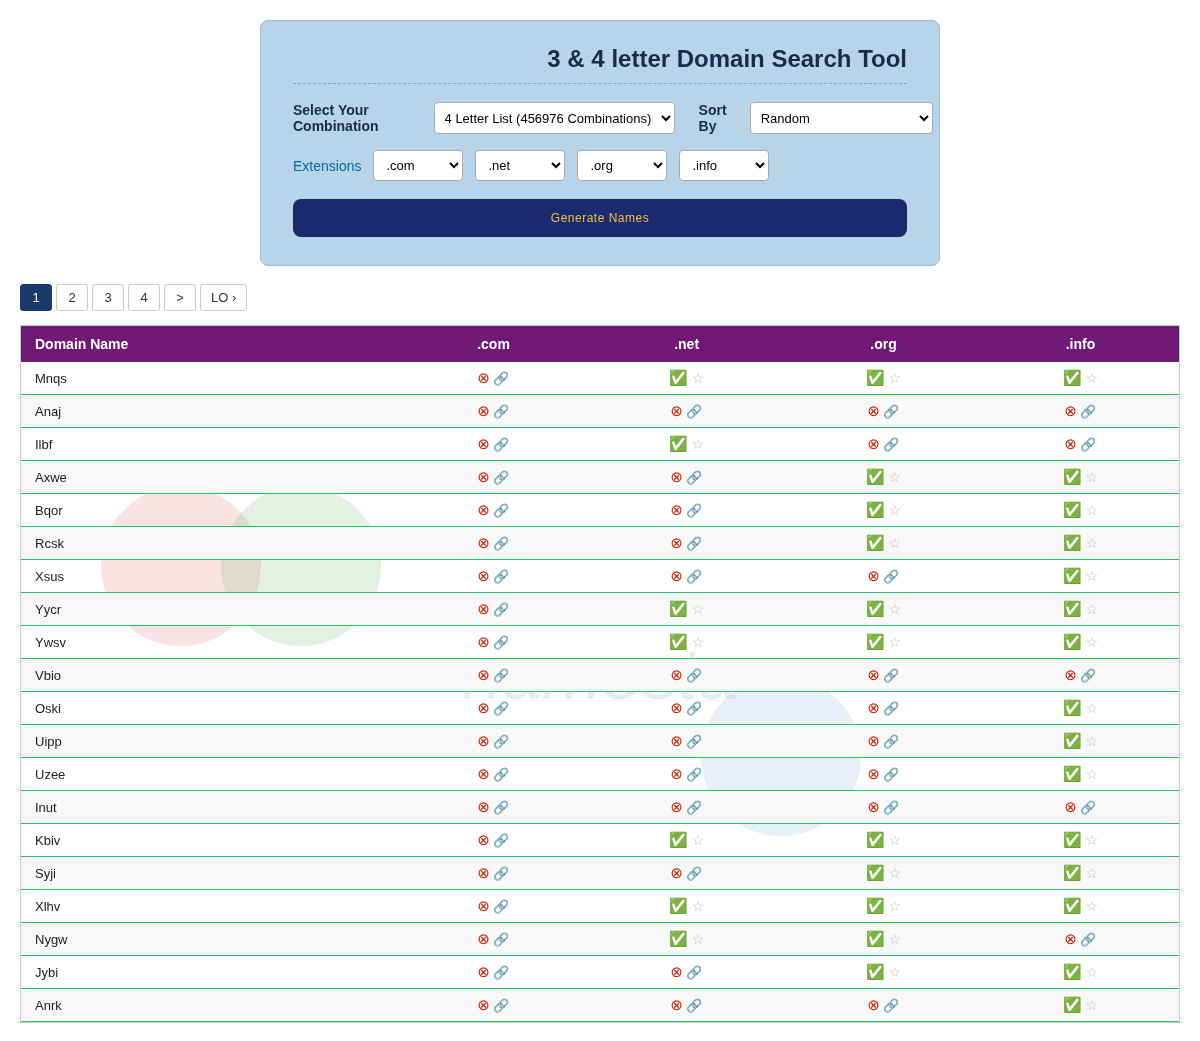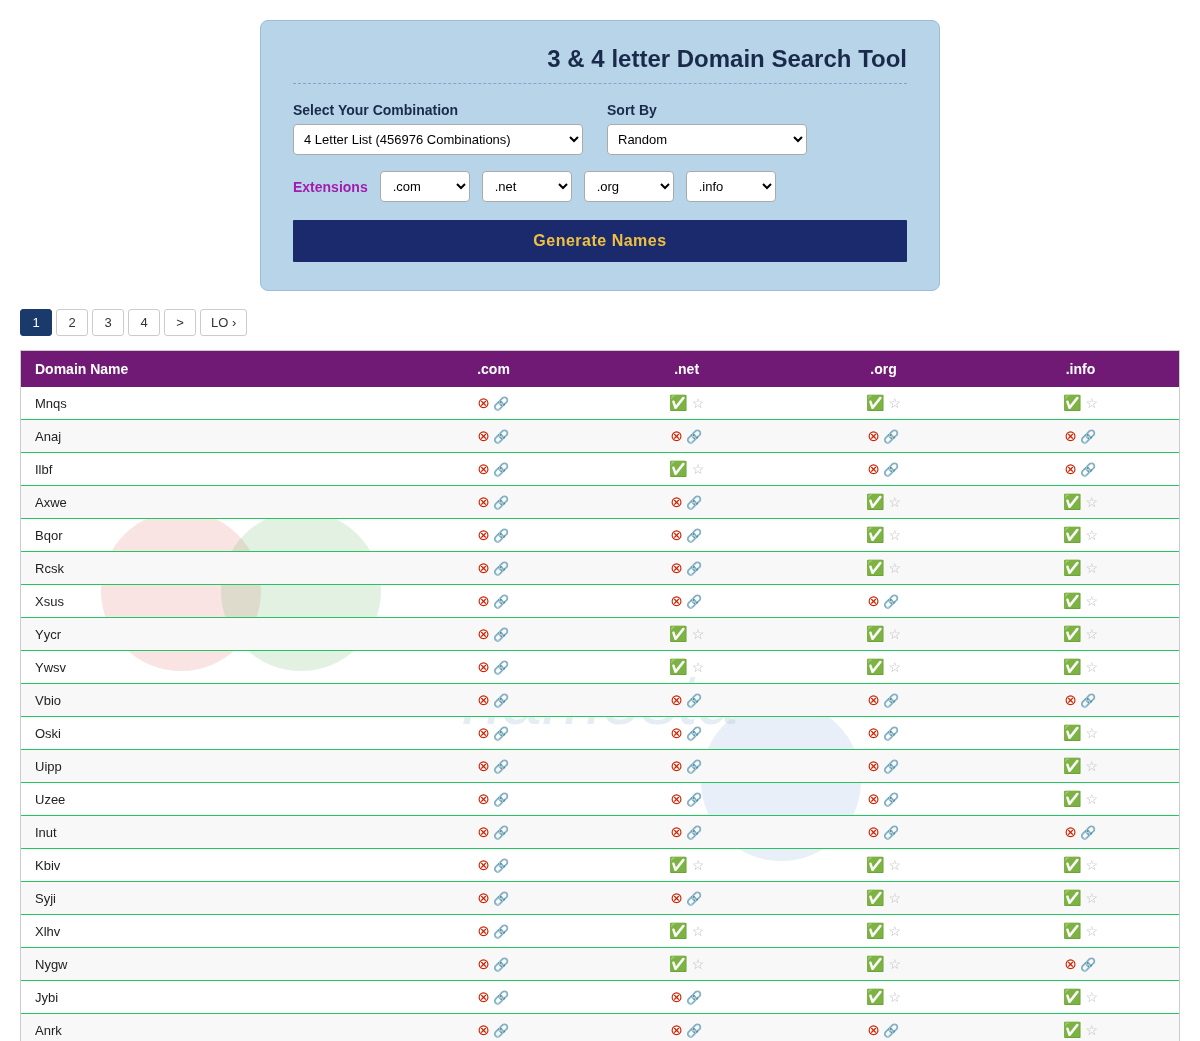--- a/index.html
+++ b/index.html
@@ -32,21 +32,21 @@
 
     .form-row {
       display: flex;
       gap: 24px;
       margin-bottom: 16px;
       align-items: flex-start;
     }
 
     .form-group {
       display: flex;
-      flex-direction: column;
+      flex-direction: row;
       gap: 6px;
     }
 
     .form-group label {
       font-weight: bold;
       color: #1a2a4a;
       font-size: 14px;
     }
 
     .form-group select {
@@ -67,46 +67,46 @@
     }
 
     .extensions-row {
       display: flex;
       align-items: center;
       gap: 12px;
       margin-bottom: 18px;
     }
 
     .extensions-label {
-      font-weight: bold;
-      color: #a21caf;
+      font-weight: normal;
+      color: #0369a1;
       font-size: 14px;
       white-space: nowrap;
       text-align: center;
     }
 
     .ext-select {
       padding: 6px 8px;
       border: 1px solid #aaa;
       border-radius: 4px;
       font-size: 13px;
       background: #fff;
       cursor: pointer;
       width: 90px;
     }
 
     .generate-btn {
       width: 100%;
       padding: 12px;
       background: #1a2a6c;
       color: #f0c040;
-      font-size: 16px;
-      font-weight: bold;
+      font-size: 12px;
+      font-weight: normal;
       border: none;
-      border-radius: 1px;
+      border-radius: 8px;
       cursor: pointer;
       letter-spacing: 0.5px;
     }
 
     
     .pagination {
       display: flex;
       gap: 4px;
       margin-bottom: 14px;
       align-items: center;

